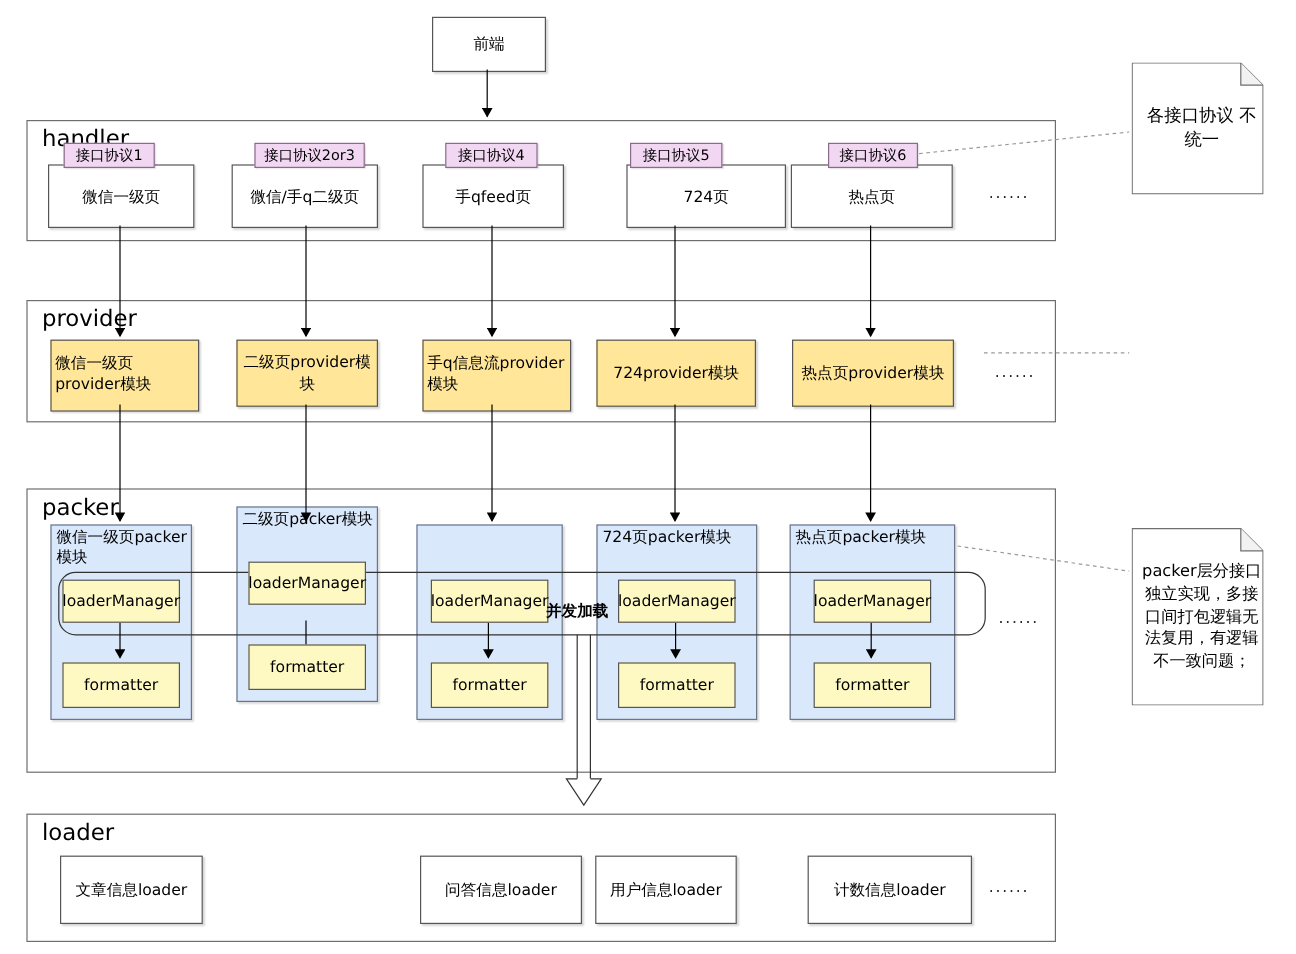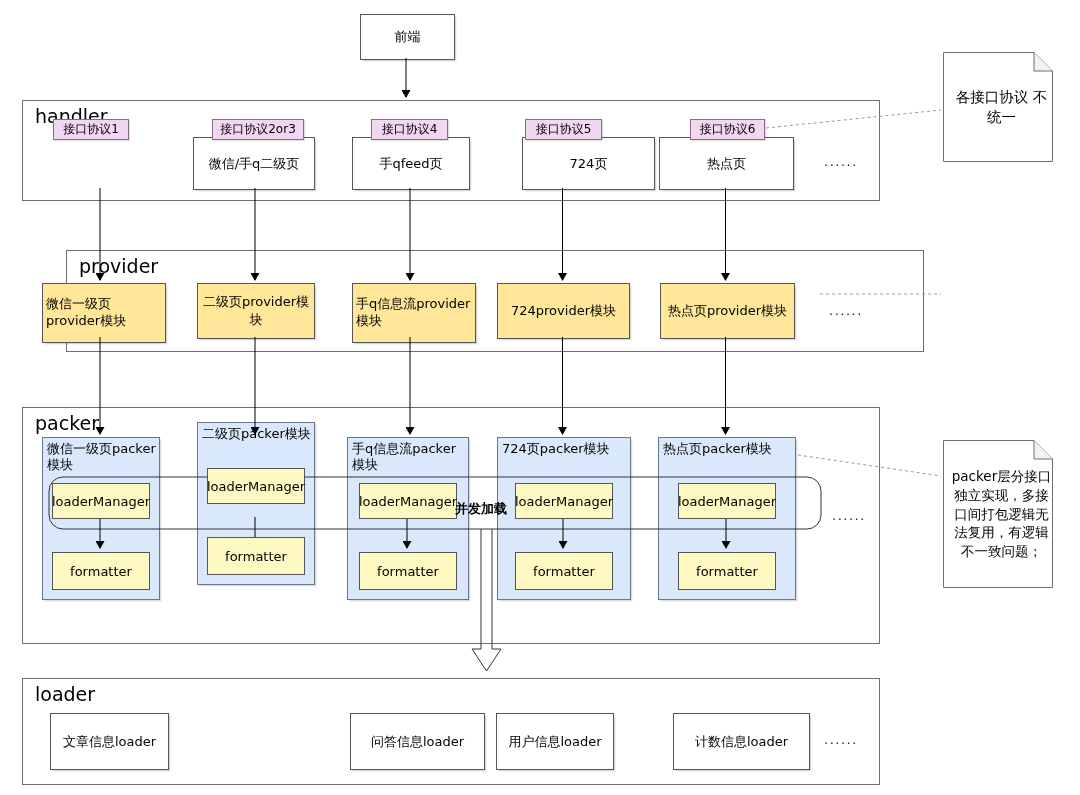--- a/index.html
+++ b/index.html
@@ -66,35 +66,38 @@
   <div class="tab" style="left:371px; width:75px; top:119px;">
       <span>接口协议4</span>
     </div>
   <div class="tab" style="left:525px; width:75px; top:119px;">
       <span>接口协议5</span>
     </div>
   <div class="tab" style="left:690px; width:73px; top:119px;">
       <span>接口协议6</span>
     </div>
 
+  <div class="box" style="left:40px;  top:137px; width:120px; height:51px;">
+      <span>微信一级页</span>
+    </div>
   <div class="box" style="left:193px; top:137px; width:120px; height:51px;">
       <span>微信/手q二级页</span>
     </div>
   <div class="box" style="left:352px; top:137px; width:116px; height:51px;">
       <span>手qfeed页</span>
     </div>
   <div class="box" style="left:522px; top:137px; width:131px; height:51px;">
       <span>724页</span>
     </div>
   <div class="box" style="left:659px; top:137px; width:133px; height:51px;">
       <span>热点页</span>
     </div>
   <span class="ellipsis" style="left:824px; top:154px;">......</span>
 
-  <div class="layer" style="left:22px; top:250px; width:856px; height:100px;margin-left:44px;">
+  <div class="layer" style="left:22px; top:250px; width:856px; height:100px;">
     <span class="layer-title">provider</span>
   </div>
   <div class="box pbox align-left" style="left:42px;  top:283px; width:116px; height:54px;">
       <span>微信一级页provider模块</span>
     </div>
   <div class="box pbox" style="left:197px; top:283px; width:116px; height:54px;">
       <span>二级页provider模块</span>
     </div>
   <div class="box pbox align-left" style="left:352px; top:283px; width:116px; height:54px;">
       <span>手q信息流provider模块</span>
@@ -123,21 +126,20 @@
   <div class="module" style="left:197px; top:422px; width:116px; height:161px;">
     <div class="module-title">二级页packer模块</div>
     <div class="inner-box lm">
         <span>loaderManager</span>
       </div>
     <div class="inner-box fmt">
         <span>formatter</span>
       </div>
   </div>
   <div class="module" style="left:347px; top:437px; width:120px; height:161px;">
-    <div class="module-title">手q信息流packer模块</div>
     <div class="inner-box lm">
         <span>loaderManager</span>
       </div>
     <div class="inner-box fmt">
         <span>formatter</span>
       </div>
   </div>
   <div class="module" style="left:497px; top:437px; width:132px; height:161px;">
     <div class="module-title">724页packer模块</div>
     <div class="inner-box lm">

